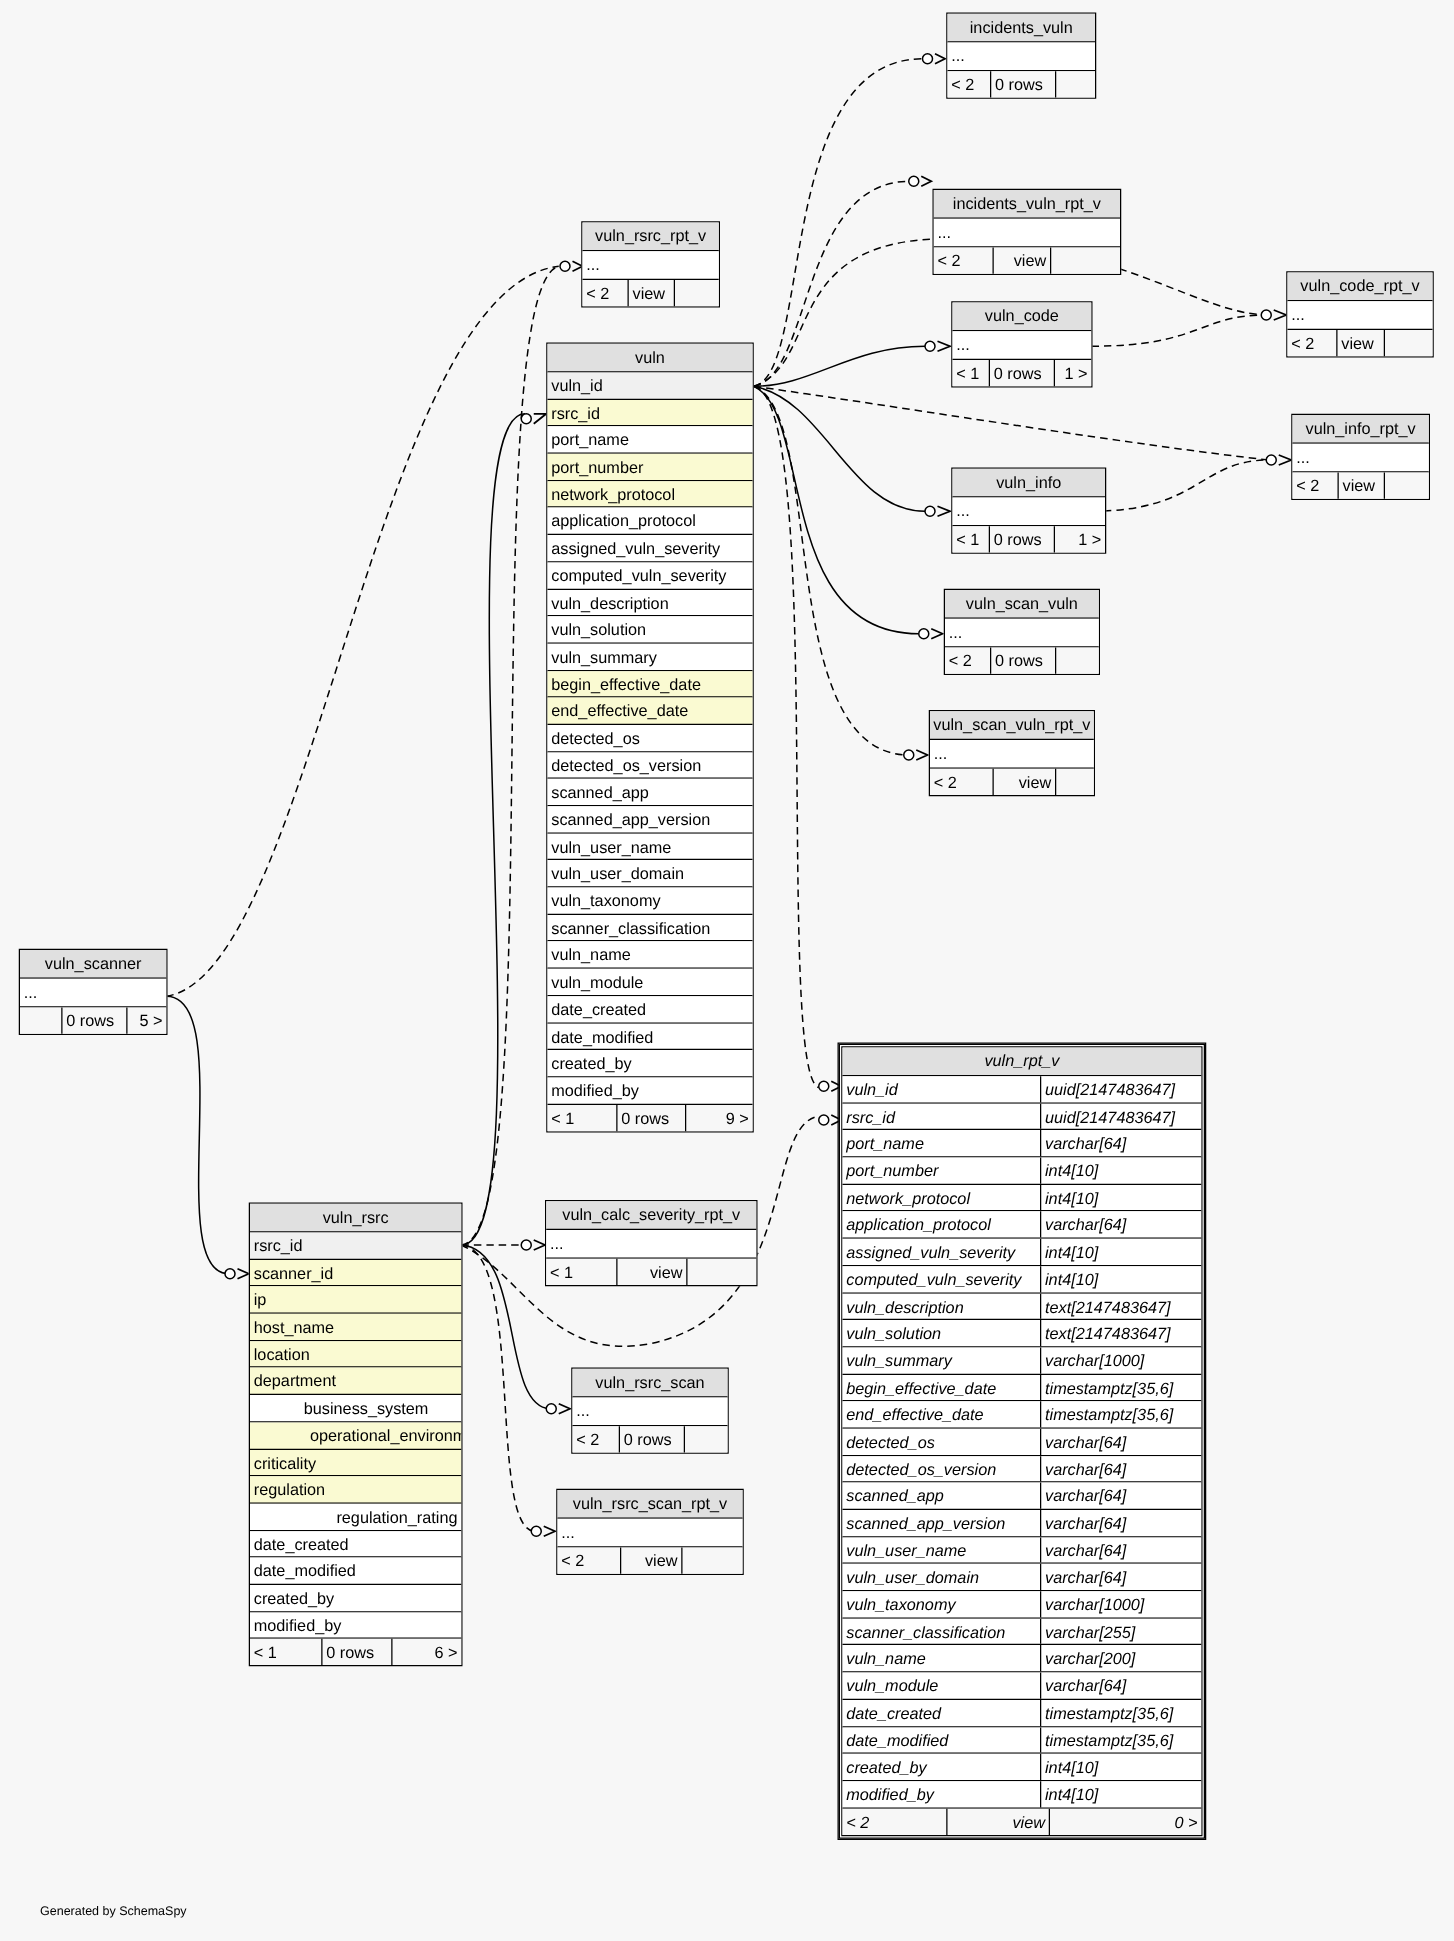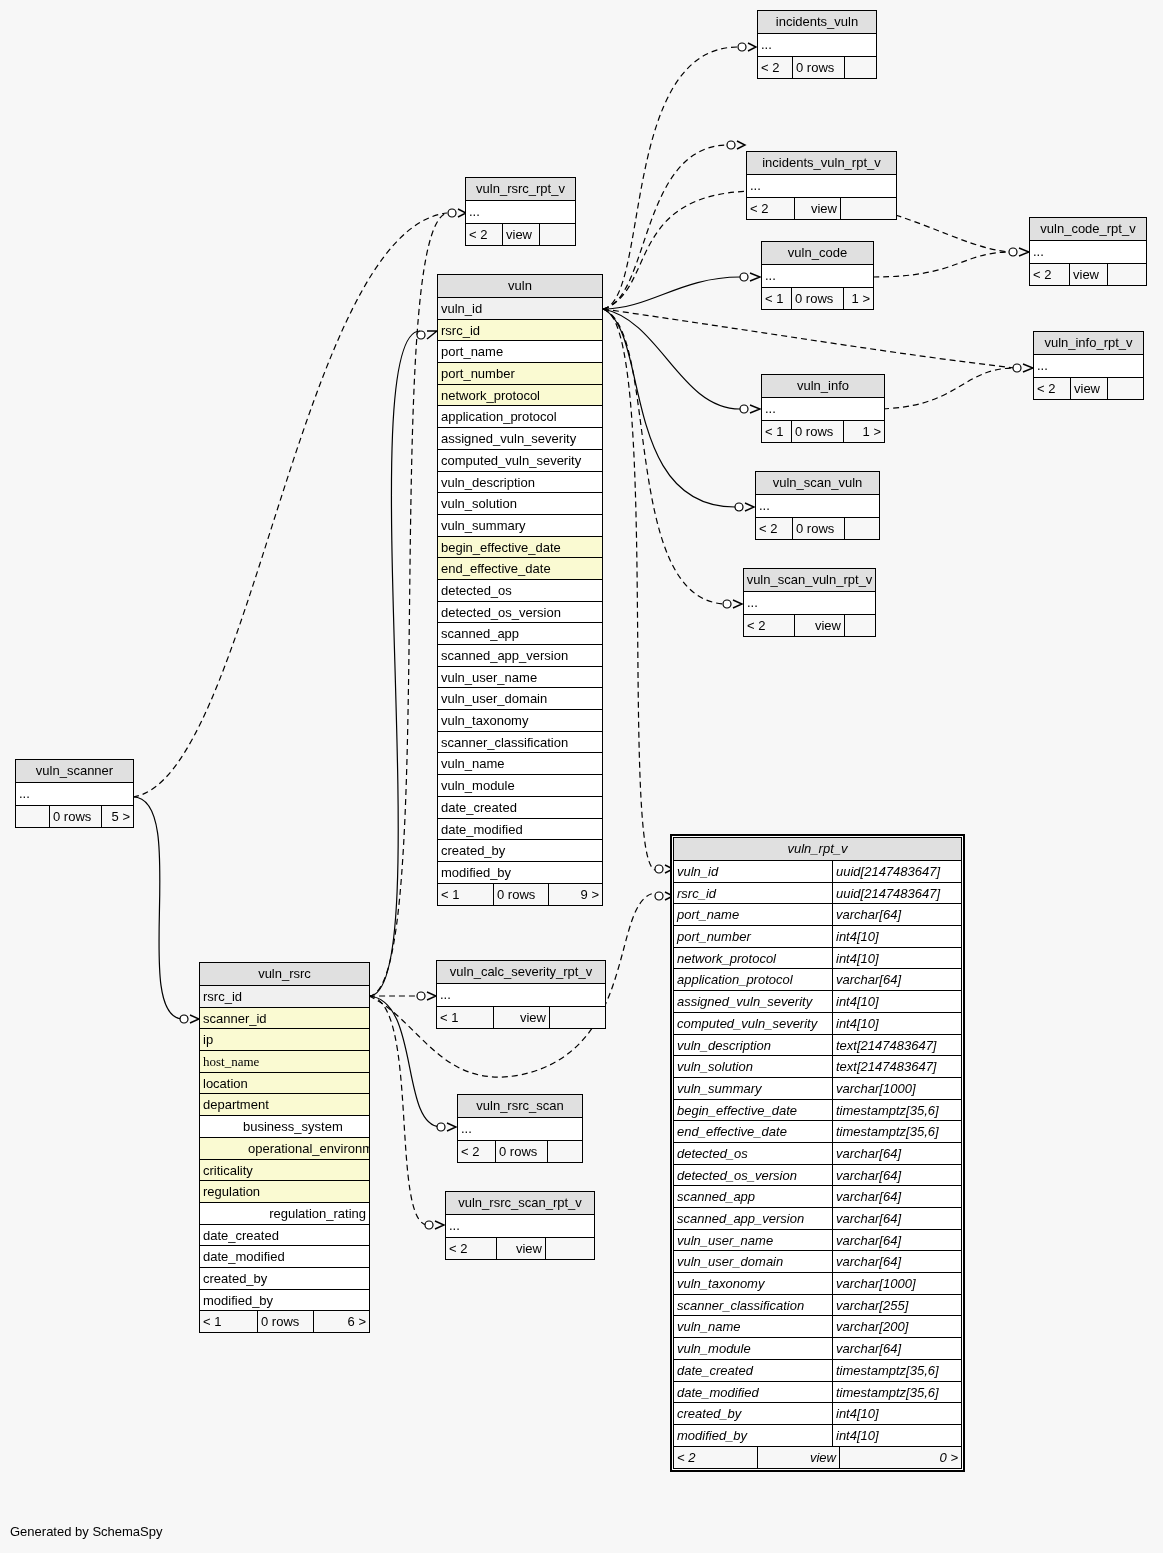--- a/index.html
+++ b/index.html
@@ -13,21 +13,21 @@
   .tbl .row .c { padding:0 3px; overflow:hidden; }
   .tbl .row.pk { background:#f0f0f0; }
   .tbl .row.fk { background:#fafad2; }
   .tbl .row.plain { background:#fff; }
   .tbl .ftr { display:flex; height:21px; line-height:21px; background:#f7f7f7; white-space:nowrap; }
   .tbl .ftr .f { border-right:1px solid #000; padding:0 3px; box-sizing:border-box; }
   .tbl .ftr .f:last-child { border-right:none; }
   .tbl .ftr .r { text-align:right; }
   .ellipsis-row { height:22px; line-height:22px; padding:0 3px; border-bottom:1px solid #000; background:#fff; }
   .twocol .c1 { border-right:1px solid #000; }
-  .footer-note { position:absolute; left:10px; top:1524px; font-size:13px; }
+  .footer-note { position:absolute; left:32px; top:1524px; font-size:10px; }
 </style>
 </head>
 <body>
 
 <svg class="edges" xmlns="http://www.w3.org/2000/svg">
   <g fill="none" stroke="#000" stroke-width="1.2">
 
     <path d="M603,309 C650,309 680,277 740,277"></path>
     <path d="M603,309 C660,320 680,409 740,409"></path>
     <path d="M603,309 C650,330 620,507 735,507"></path>
@@ -318,21 +318,21 @@
       <div class="row pk">
         <div class="c c1" style="flex: 1 1 0%; box-sizing: border-box;">rsrc_id</div>
       </div>
       <div class="row fk">
         <div class="c c1" style="flex: 1 1 0%; box-sizing: border-box;">scanner_id</div>
       </div>
       <div class="row fk">
         <div class="c c1" style="flex: 1 1 0%; box-sizing: border-box;">ip</div>
       </div>
       <div class="row fk">
-        <div class="c c1" style="flex: 1 1 0%; box-sizing: border-box; font-family: Liberation Serif, serif;">host_name</div>
+        <div class="c c1" style="flex: 1 1 0%; box-sizing: border-box;">host_name</div>
       </div>
       <div class="row fk">
         <div class="c c1" style="flex: 1 1 0%; box-sizing: border-box;">location</div>
       </div>
       <div class="row fk">
         <div class="c c1" style="flex: 1 1 0%; box-sizing: border-box;">department</div>
       </div>
       <div class="row plain">
         <div class="c c1" style="flex: 1 1 0%; box-sizing: border-box; margin-left: 40px;">business_system</div>
       </div>

